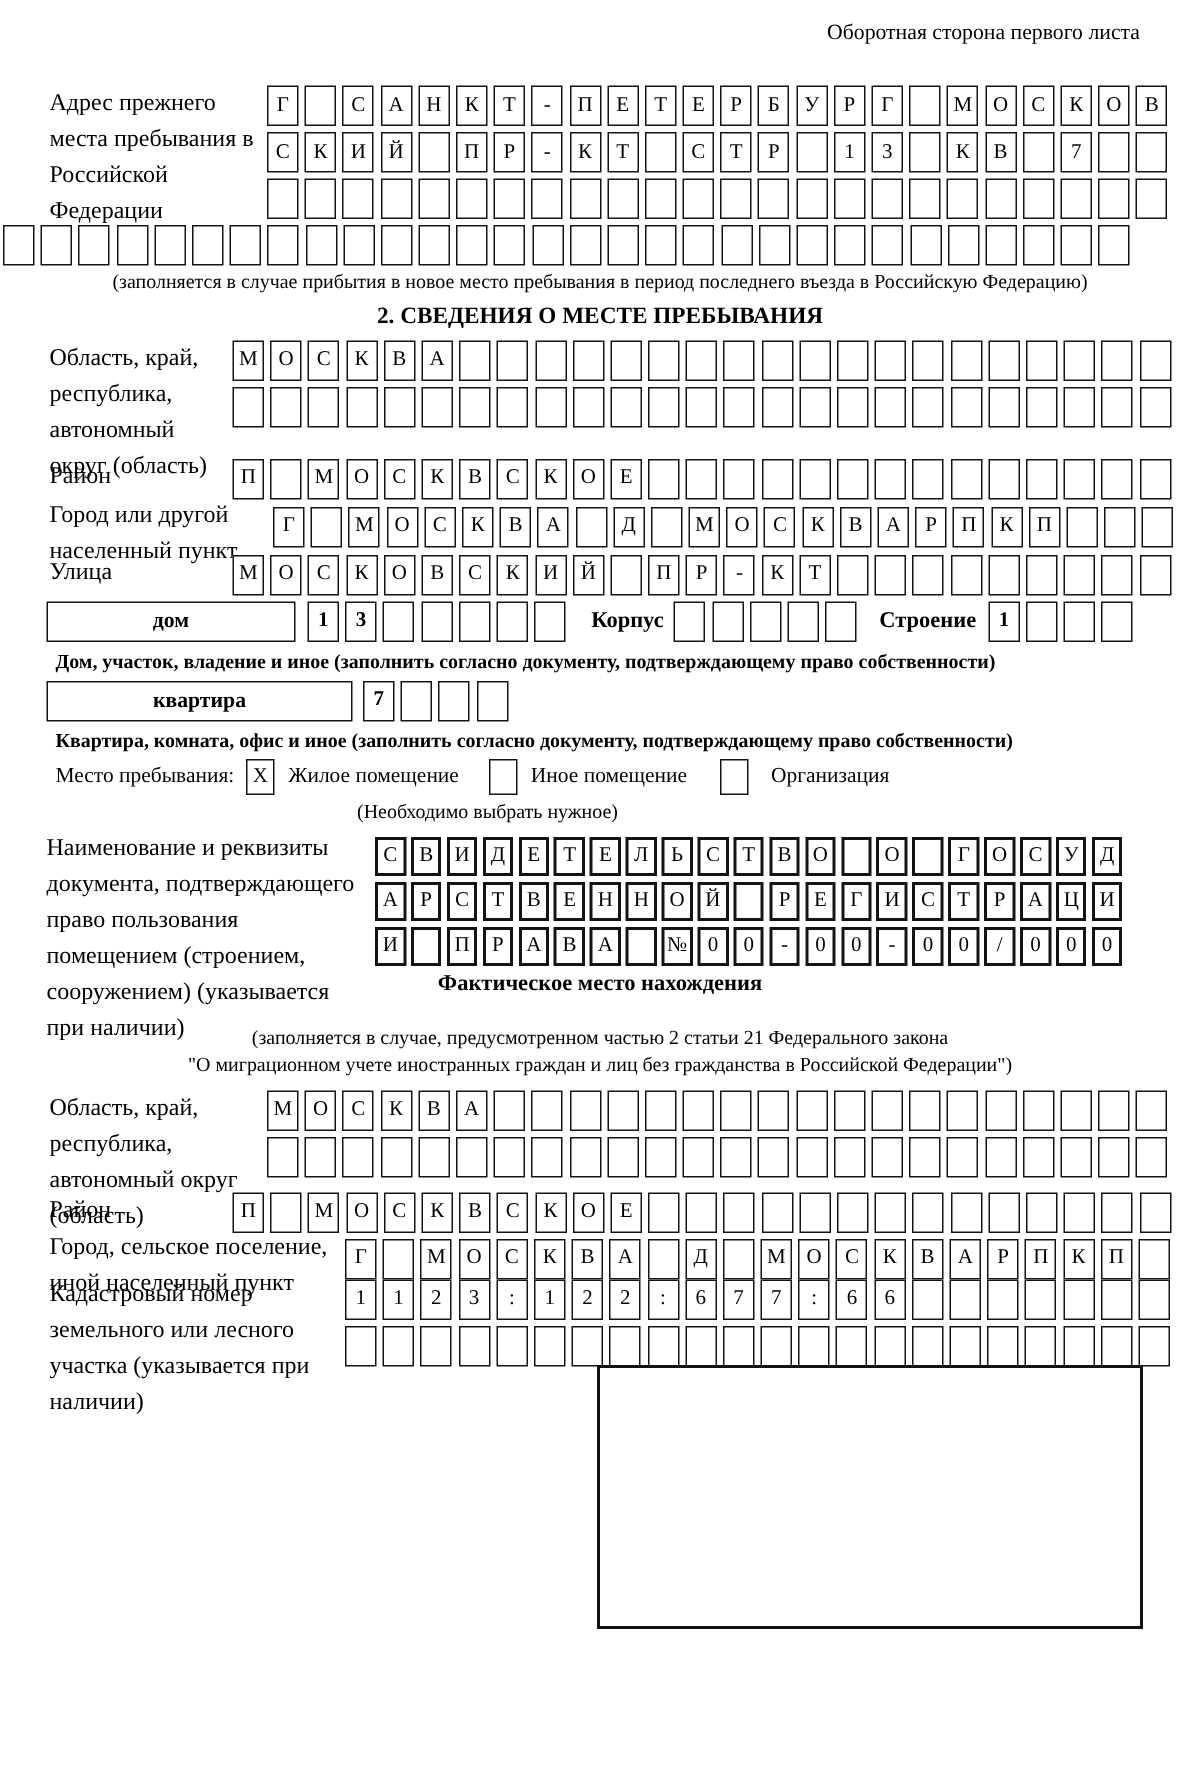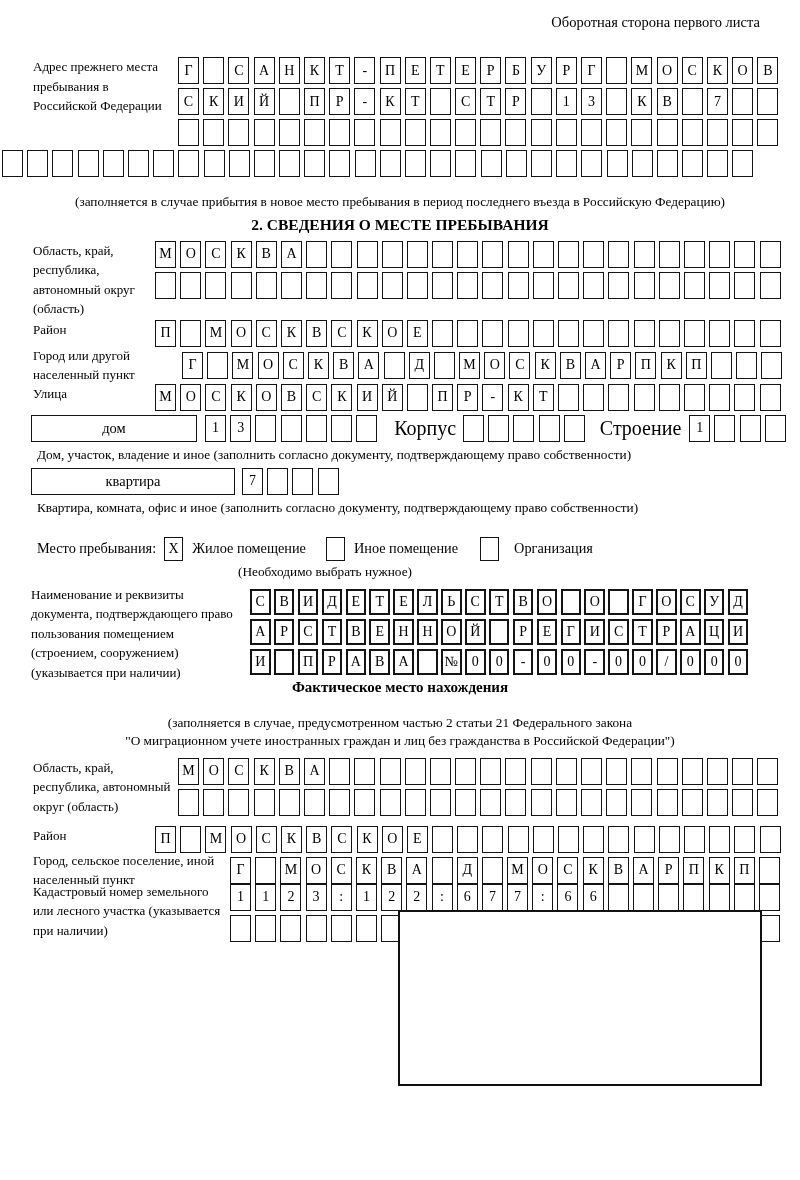--- a/index.html
+++ b/index.html
@@ -3,21 +3,21 @@
 <meta charset="utf-8">
 <style>
   html,body{margin:0;padding:0;background:#fff;}
   .page{
     position:relative;width:800px;height:1180px;margin:0 auto;background:#fff;color:#000;
     font-family:"Liberation Serif","DejaVu Serif",serif;overflow:hidden;
   }
   .top-note{padding:14px 40px 0 0;text-align:right;font-size:14.5px;}
   
   .field{position:relative;margin-left:33px;}
-  .flabel{position:absolute;left:0;top:0;font-size:13px;line-height:1.5;}
+  .flabel{position:absolute;left:0;top:0;font-size:16px;line-height:1.5;}
   .flabel.up6{top:-6px;}
   .flabel.up4{top:-4px;}
   .rows{display:flex;flex-direction:column;gap:4px;}
   .ml145{margin-left:145px;}
   .ml122{margin-left:122px;}
   .ml149{margin-left:149px;}
   .ml219{margin-left:219px;}
   .ml197{margin-left:197px;}
   .cellrow{display:flex;gap:4.2px;}
   .cb{
@@ -34,30 +34,30 @@
   h2.sec{margin:5px 0 0 0;text-align:center;font-size:15.5px;font-weight:bold;}
   h3.sec{margin:4px 0 0 0;text-align:center;font-size:15px;font-weight:bold;}
   
   .inline-row{display:flex;align-items:flex-start;margin-left:31px;}
   .widebox{
     box-sizing:border-box;display:flex;align-items:center;justify-content:center;
     height:27px;border:1.7px solid #141414;font-size:14.5px;flex:0 0 auto;
   }
   .w-house{width:166px;margin-right:8px;}
   .w-apt{width:204px;margin-right:7px;}
-  .inl-label{font-size:20px;line-height:27px;flex:0 0 auto;}
+  .inl-label{font-size:15px;line-height:27px;flex:0 0 auto;}
   
-  .stay-row{display:flex;align-items:center;margin-left:37px;margin-top:20px;}
+  .stay-row{display:flex;align-items:center;margin-left:37px;margin-top:3px;}
   .stay-row .cb{width:19px;height:24px;}
   .stay-label{font-size:14.3px;margin-right:8px;}
   .opt-label{font-size:14.3px;margin:0 14px 0 9px;}
   
   .stamp-box{position:absolute;left:398px;top:910px;width:360px;height:172px;border:2px solid #111;background:#fff;}
   .stamp-caption{position:absolute;left:388px;top:1088px;width:392px;text-align:center;font-size:13.4px;line-height:1.55;}
-  .mt{margin-top:4px;}
+  .mt{margin-top:4px;font-weight:bold;}
 </style>
 </head>
 <body>
 
 <div class="page">
 
   <div class="top-note">Оборотная сторона первого листа</div>
 
   <div class="field" style="margin-top:26px">
     <div class="flabel" style="width:138px">Адрес прежнего места пребывания в Российской Федерации</div>
@@ -167,21 +167,21 @@
       <span class="cb"></span>
       <span class="cb"></span>
       <span class="cb"></span>
       <span class="cb"></span>
       <span class="cb"></span>
       <span class="cb"></span>
       <span class="cb"></span>
       <span class="cb"></span>
       <span class="cb"></span>
     </div>
-  <div class="caption center" style="margin-top:16px">(заполняется в случае прибытия в новое место пребывания в период последнего въезда в Российскую Федерацию)</div>
+  <div class="caption center" style="margin-top:2px">(заполняется в случае прибытия в новое место пребывания в период последнего въезда в Российскую Федерацию)</div>
 
   <h2 class="sec">2. СВЕДЕНИЯ О МЕСТЕ ПРЕБЫВАНИЯ</h2>
 
   <div class="field" style="margin-top:7px">
     <div class="flabel" style="width:118px">Область, край, республика, автономный округ (область)</div>
     <div class="rows ml122">
       <div class="cellrow">
           <span class="cb">М</span>
           <span class="cb">О</span>
           <span class="cb">С</span>

